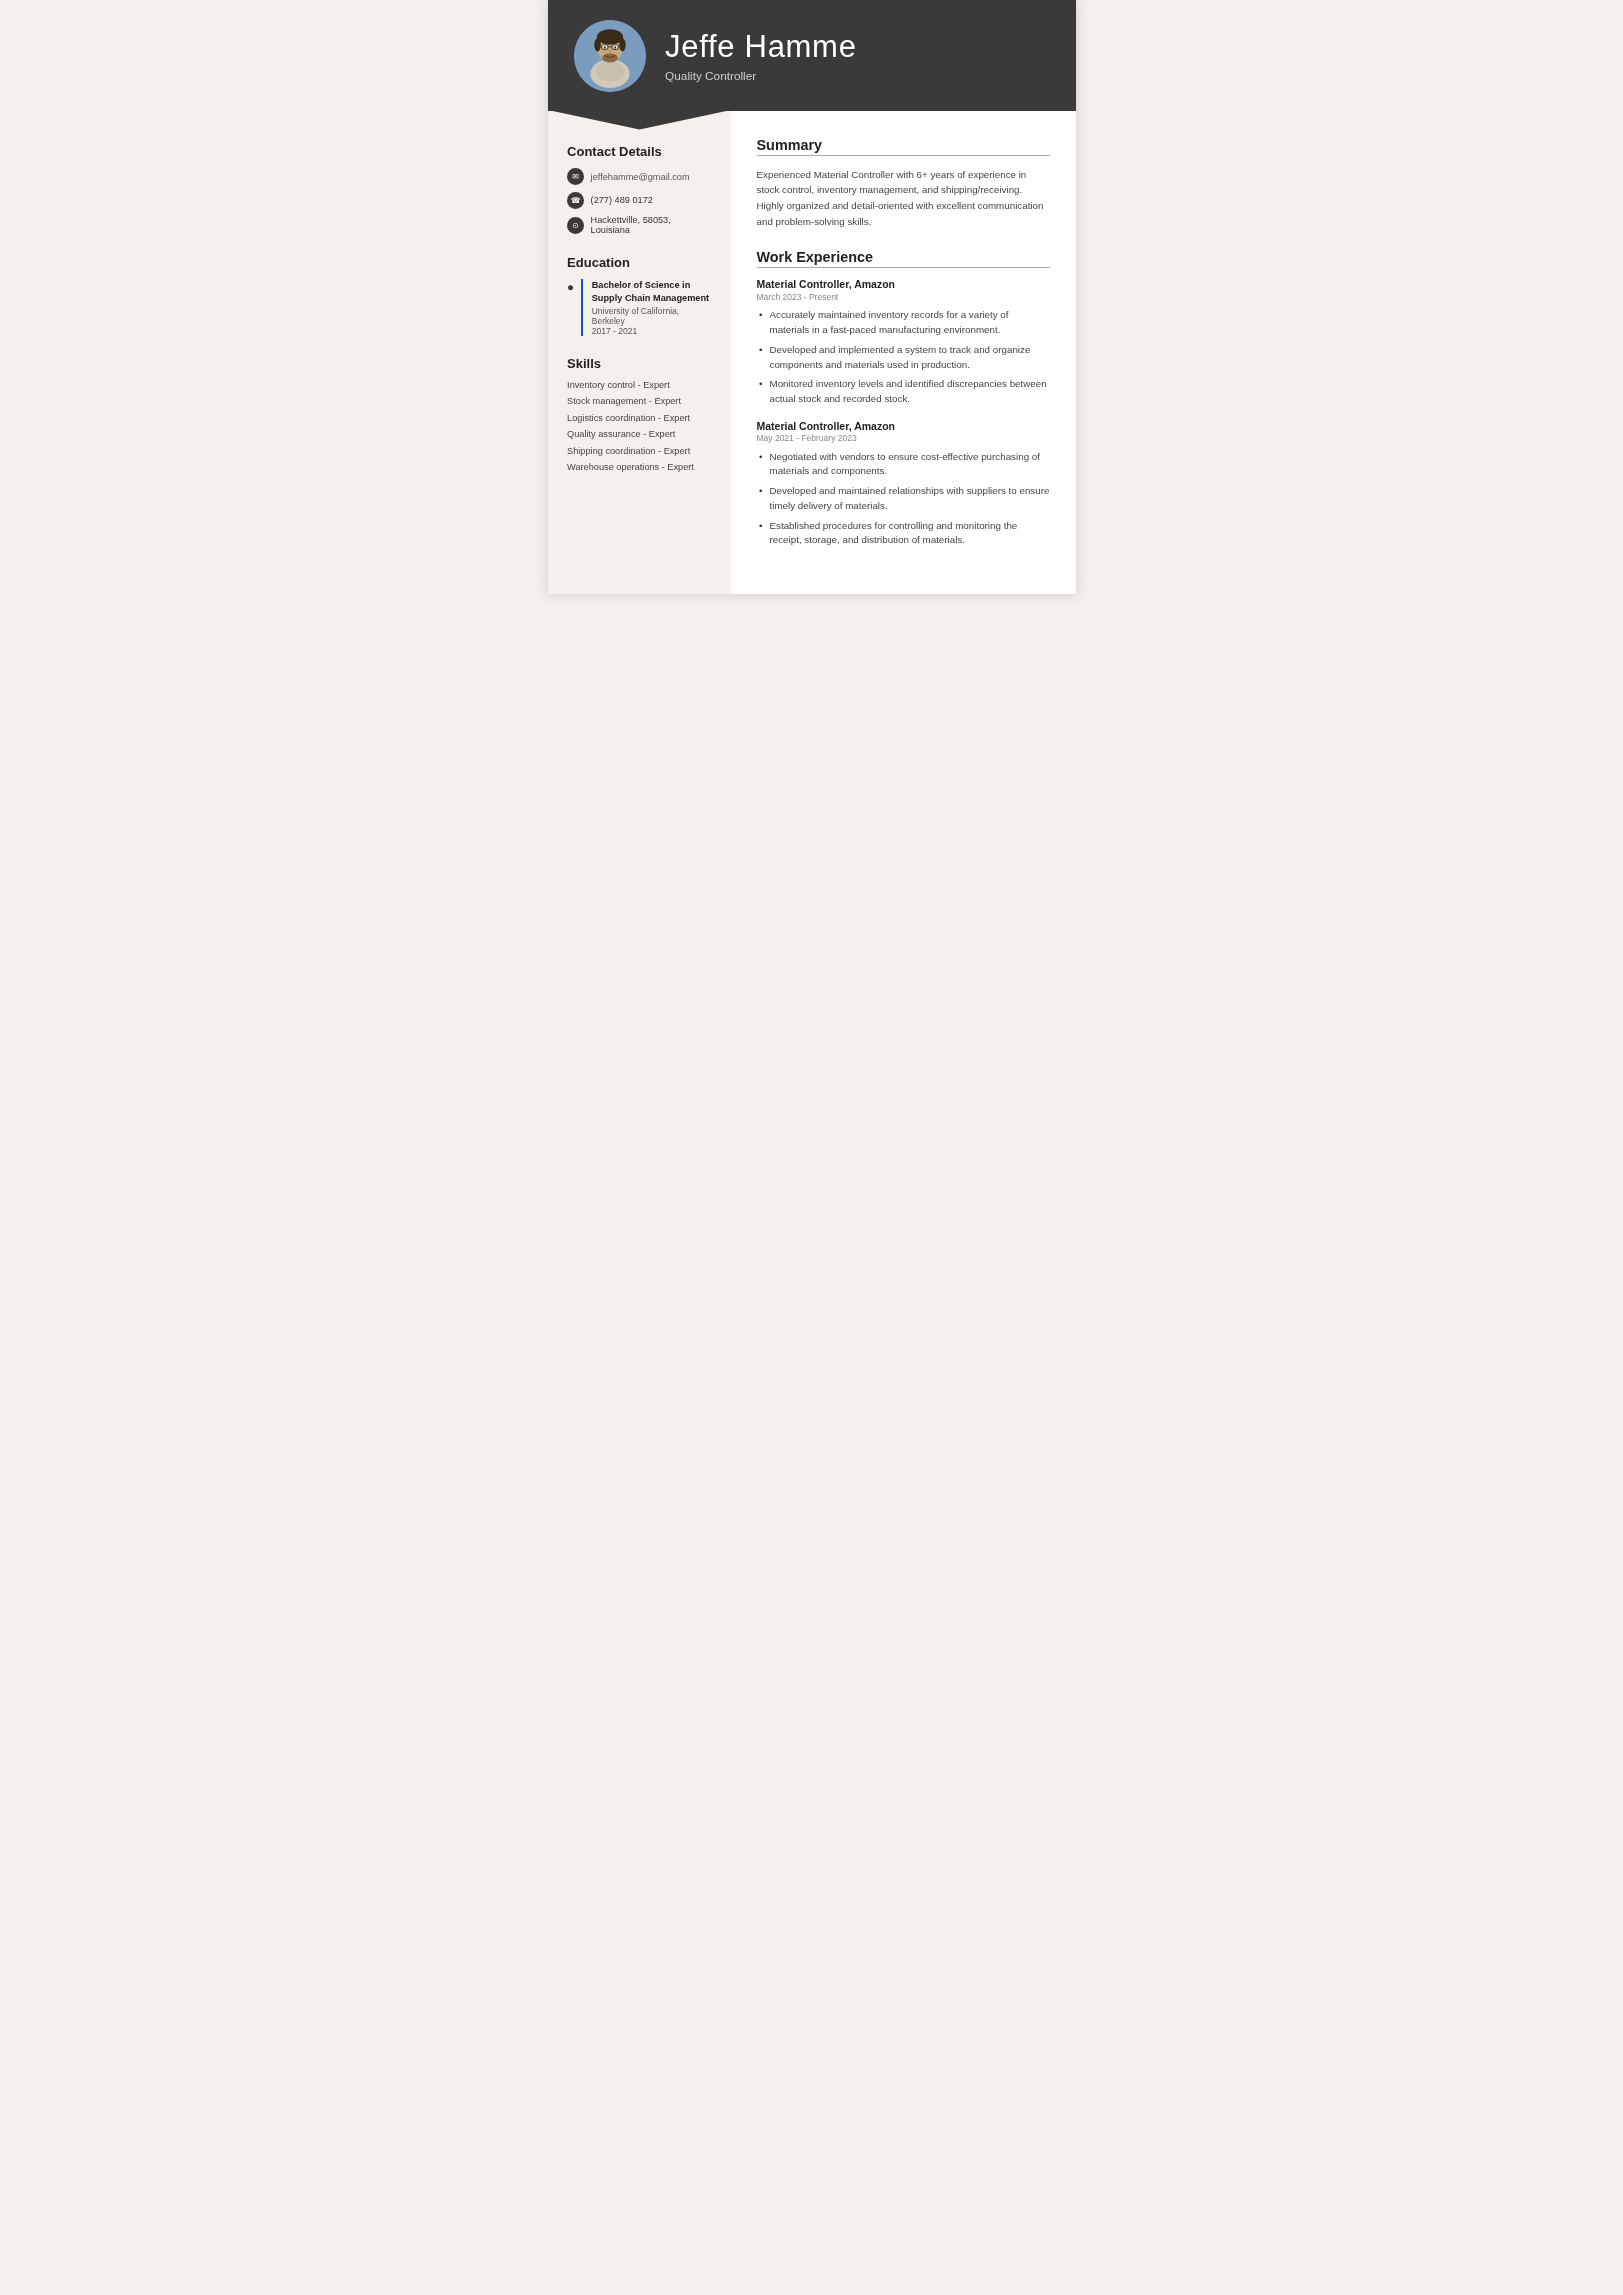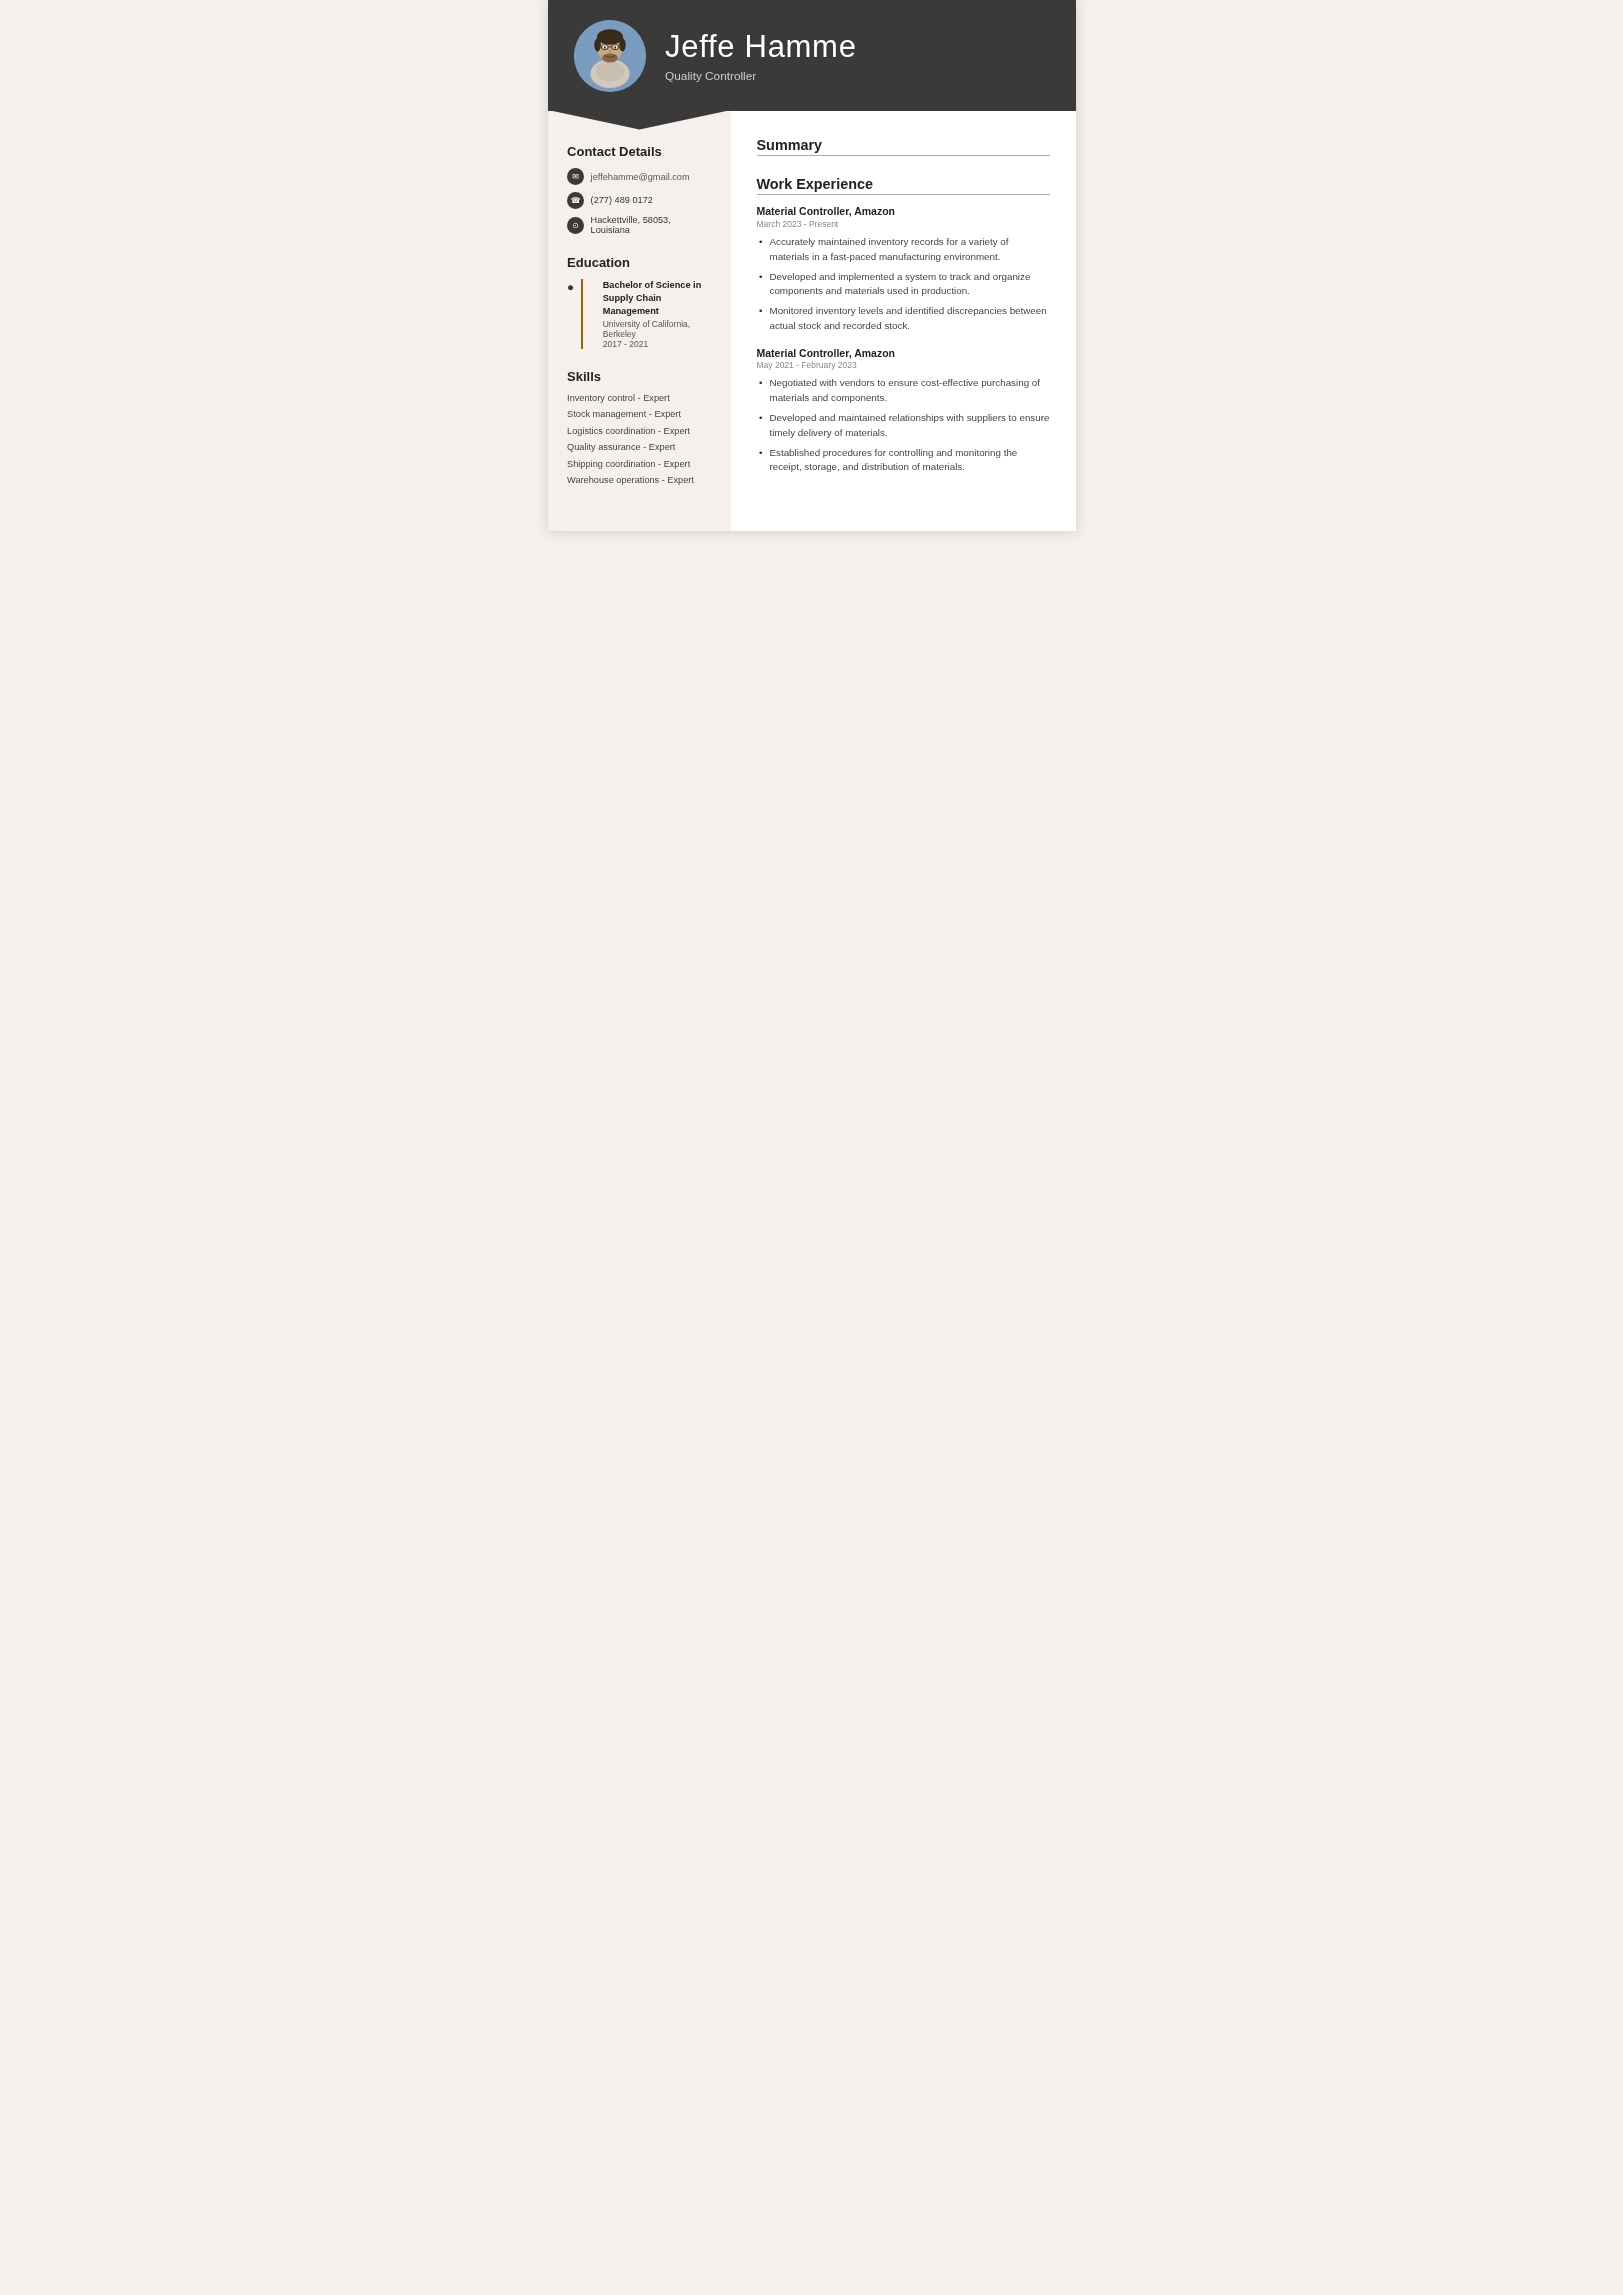--- a/index.html
+++ b/index.html
@@ -115,22 +115,22 @@
       gap: 6.5px;
       margin-bottom: 5.2px;
     }
     .edu-bullet {
       color: #3a3a3a;
       font-size: 11.8px;
       margin-top: 1.3px;
       flex-shrink: 0;
     }
     .edu-content {
-      border-left: 2px solid #a16207;
-      padding-left: 20px;
+      border-left: 2px solid #1d4ed8;
+      padding-left: 9px;
     }
     .edu-degree {
       font-size: 9.2px;
       font-weight: bold;
       color: #222;
       line-height: 1.4;
     }
     .edu-school {
       font-size: 8.5px;
       color: #555;
@@ -299,20 +299,21 @@
         <div class="skill-item">Shipping coordination - Expert</div>
         <div class="skill-item">Warehouse operations - Expert</div>
       </div>
 
     </div>
 
     <div class="main">
 
       <div class="main-section">
         <div class="main-section-title">Summary</div>
+        <p class="summary-text">Experienced Material Controller with 6+ years of experience in stock control, inventory management, and shipping/receiving. Highly organized and detail-oriented with excellent communication and problem-solving skills.</p>
       </div>
 
       <div class="main-section">
         <div class="main-section-title">Work Experience</div>
 
         <div class="job-title">Material Controller, Amazon</div>
         <div class="job-period">March 2023 - Present</div>
         <ul class="job-bullets">
           <li>Accurately maintained inventory records for a variety of materials in a fast-paced manufacturing environment.</li>
           <li>Developed and implemented a system to track and organize components and materials used in production.</li>

